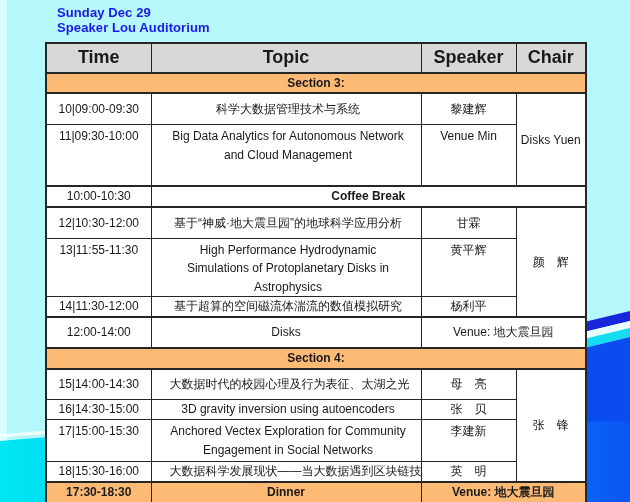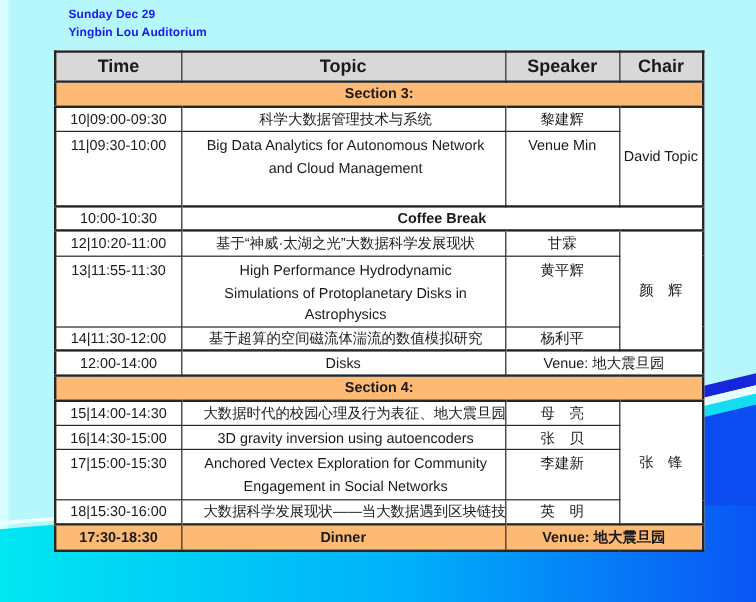--- a/index.html
+++ b/index.html
@@ -1,37 +1,37 @@
 <!DOCTYPE html>
 <html><head>
 <meta charset="utf-8">
 <style>
   html,body{margin:0;padding:0;}
   body{font-family:"Liberation Sans",sans-serif;}
   .stage{position:relative;width:630px;height:502px;overflow:hidden;background:#b5f7fa;}
   .bg{position:absolute;left:0;top:0;width:630px;height:502px;display:block;}
 
   .title{position:absolute;left:57px;top:6px;color:#1a1aee;font-weight:bold;
-         font-size:10px;line-height:14.5px;letter-spacing:0.1px;}
+         font-size:13px;line-height:14.5px;letter-spacing:0.1px;}
 
   table.sched{position:absolute;left:45px;top:42px;width:540px;
               border-collapse:collapse;table-layout:fixed;
               background:#ffffff;border:2px solid #262626;
               font-size:12px;color:#1a1a1a;}
   .sched td,.sched th{border:1px solid #262626;padding:0;text-align:center;
                       vertical-align:middle;overflow:hidden;line-height:1.55;}
-  .sched th{font-weight:bold;font-size:15px;background:#d8d8d8;}
+  .sched th{font-weight:bold;font-size:18px;background:#d8d8d8;}
   tr.gray td{background:#fdba74;font-weight:bold;}
   tr.tt td{border-top:2px solid #262626;}
   tr.vtop td{vertical-align:top;padding-top:2px;}
   td.topic{padding-left:18px;padding-right:14px;}
   td.nw,td.time,td.speaker{white-space:nowrap;}
   td.bold{font-weight:bold;margin-top:46px;}
 
-  .h17{height:17px}.h19{height:19px}.h20{height:20px}.h21{height:21px}
+  .h17{height:17px}.h19{height:19px}.h20{height:20px}.h21{height:31px}
   .h22{height:22px}.h40{height:40px}.h42{height:42px}.h62{height:62px}
 </style>
 </head>
 <body>
 
 <div class="stage">
 
   <svg class="bg" viewBox="0 0 630 502">
     <defs>
       <linearGradient id="bandg" x1="0" y1="0" x2="1" y2="0">
@@ -45,21 +45,21 @@
     <polygon points="630,311 0,462 0,472 630,321" fill="#1726da"></polygon>
     <polygon points="630,321 0,472 0,479 630,328" fill="#e8feff"></polygon>
     <polygon points="630,328 0,479 0,488 630,337" fill="#14ddf2"></polygon>
     <polygon points="630,337 0,488 0,502 630,502" fill="#0a4cf0"></polygon>
     <path d="M0,441 Q200,423 630,421 L630,502 L0,502 Z" fill="url(#bandg)"></path>
     <path d="M0,436 Q210,418 480,422" fill="none" stroke="#edfeff" stroke-width="3.2" stroke-linecap="round"></path>
   </svg>
 
   <div class="title">
     <div>Sunday Dec 29</div>
-    <div>Yingbin Lou Auditorium</div>
+    <div>Speaker Lou Auditorium</div>
   </div>
 
   <table class="sched">
     <colgroup>
       <col style="width:105px">
         <col style="width:270px">
         <col style="width:95px">
         <col style="width:70px">
     </colgroup>
 
@@ -72,37 +72,37 @@
     </tr>
 
     <tr class="h20 gray tt">
       <td colspan="4">Section 3:</td>
     </tr>
 
     <tr class="h21 tt">
       <td class="time">10|09:00-09:30</td>
       <td class="topic nw">科学大数据管理技术与系统</td>
       <td class="speaker">黎建辉</td>
-      <td class="chair" rowspan="2">David Topic</td>
+      <td class="chair" rowspan="2">Disks Yuen</td>
     </tr>
 
     <tr class="h62 vtop">
       <td class="time">11|09:30-10:00</td>
       <td class="topic">Big Data Analytics for Autonomous Network and Cloud Management</td>
       <td class="speaker">Venue Min</td>
     </tr>
 
     <tr class="h19 tt">
       <td class="time">10:00-10:30</td>
       <td class="bold" colspan="3">Coffee Break</td>
     </tr>
 
     <tr class="h21 tt">
-      <td class="time">12|10:20-11:00</td>
-      <td class="topic nw">基于“神威·太湖之光”大数据科学发展现状</td>
+      <td class="time">12|10:30-12:00</td>
+      <td class="topic nw">基于“神威·地大震旦园”的地球科学应用分析</td>
       <td class="speaker">甘霖</td>
       <td class="chair" rowspan="3">颜　辉</td>
     </tr>
 
     <tr class="h40 vtop">
       <td class="time">13|11:55-11:30</td>
       <td class="topic">High Performance Hydrodynamic Simulations of Protoplanetary Disks in Astrophysics</td>
       <td class="speaker">黄平辉</td>
     </tr>
 
@@ -117,21 +117,21 @@
       <td>Disks</td>
       <td colspan="2">Venue: 地大震旦园</td>
     </tr>
 
     <tr class="h19 gray tt">
       <td colspan="4">Section 4:</td>
     </tr>
 
     <tr class="h21 tt">
       <td class="time">15|14:00-14:30</td>
-      <td class="topic nw">大数据时代的校园心理及行为表征、地大震旦园</td>
+      <td class="topic nw">大数据时代的校园心理及行为表征、太湖之光</td>
       <td class="speaker">母　亮</td>
       <td class="chair" rowspan="4">张　锋</td>
     </tr>
 
     <tr class="h20">
       <td class="time">16|14:30-15:00</td>
       <td class="topic nw">3D gravity inversion using autoencoders</td>
       <td class="speaker">张　贝</td>
     </tr>
 

